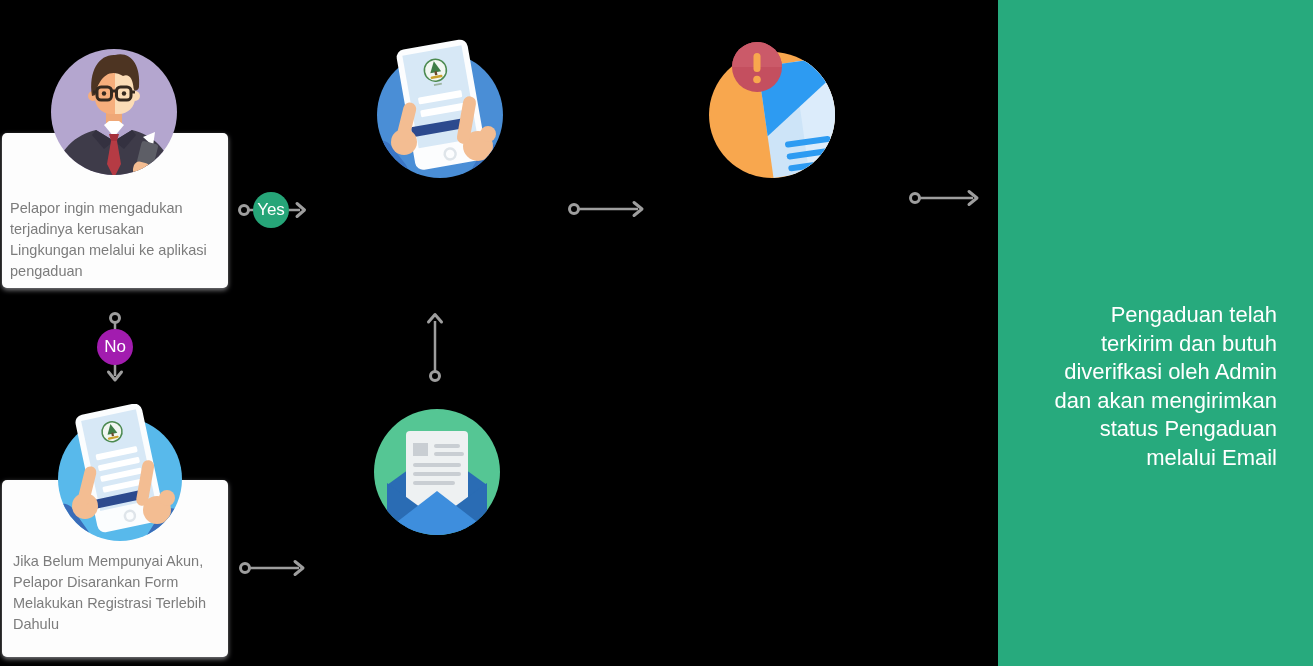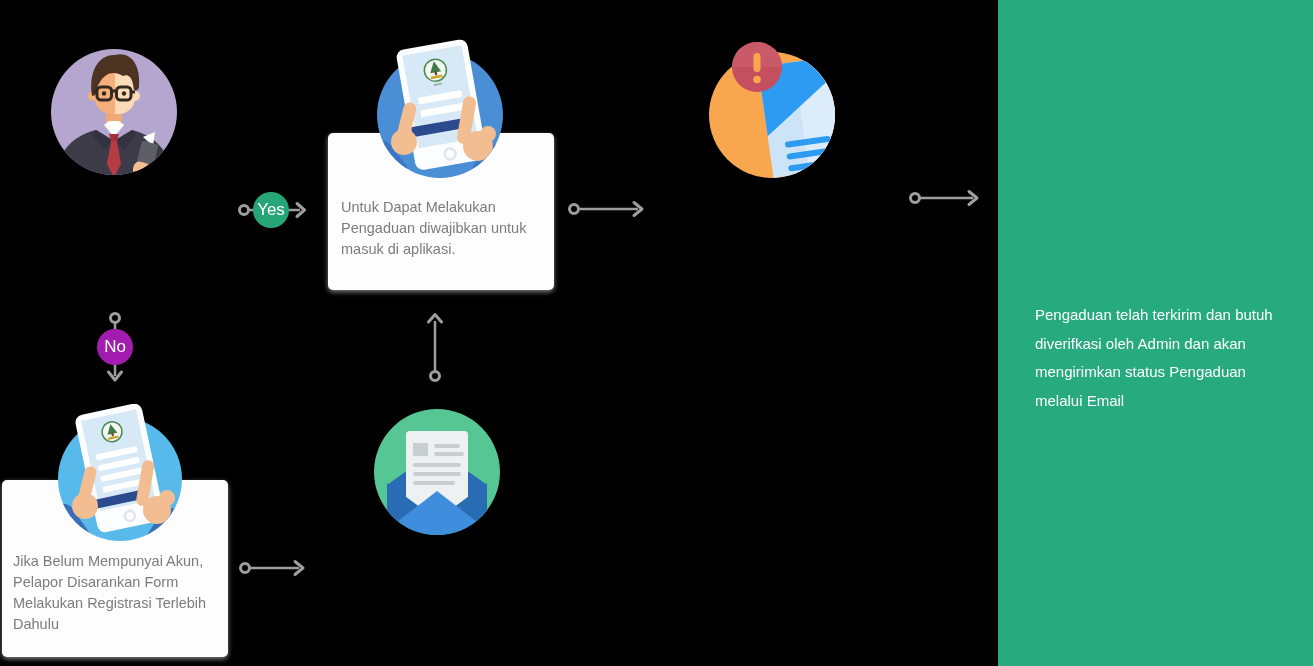--- a/index.html
+++ b/index.html
@@ -9,32 +9,32 @@
         box-shadow:0 2px 5px rgba(232,232,238,.55);}
   .card p{position:absolute;margin:0;color:#7c7c7c;font-size:14.5px;line-height:21px;}
   .icon{position:absolute;}
   .connector{position:absolute;}
   .badge{position:absolute;width:36px;height:36px;border-radius:50%;display:flex;
          align-items:center;justify-content:center;color:#fff;font-size:17px;}
   .badge-yes{background:#26a578;}
   .badge-no{background:#a21caf;}
   .panel{position:absolute;left:998px;top:0;width:315px;height:666px;background:#27aa7d;}
   .panel p{position:absolute;left:37px;top:301px;width:242px;margin:0;color:#fff;
-           font-size:15px;line-height:28.5px;}
+           font-size:22px;line-height:28.5px;text-align:right;}
   .arrow-stroke{stroke:#9e9e9e;fill:none;}
 </style>
 </head>
 <body>
 
 <div class="canvas">
 
-
-  <div class="card" style="left:328px;top:133px;width:226px;height:157px;">
-    <p style="left:13px;top:64px;width:200px;">Untuk Dapat Melakukan Pengaduan diwajibkan untuk masuk di aplikasi.</p>
-  </div>
+  <div class="card" style="left:2px;top:133px;width:226px;height:155px;">
+    <p style="left:8px;top:65px;width:212px;">Pelapor ingin mengadukan terjadinya kerusakan Lingkungan melalui ke aplikasi pengaduan</p>
+  </div>
+
 
 
   <div class="card" style="left:2px;top:480px;width:226px;height:177px;">
     <p style="left:11px;top:71px;width:204px;">Jika Belum Mempunyai Akun, Pelapor Disarankan Form Melakukan Registrasi Terlebih Dahulu</p>
   </div>
 
 
   <svg class="icon" style="left:46px;top:40px;" width="136" height="140" viewBox="0 0 136 140">
     <defs>
         <clipPath id="avclip">

